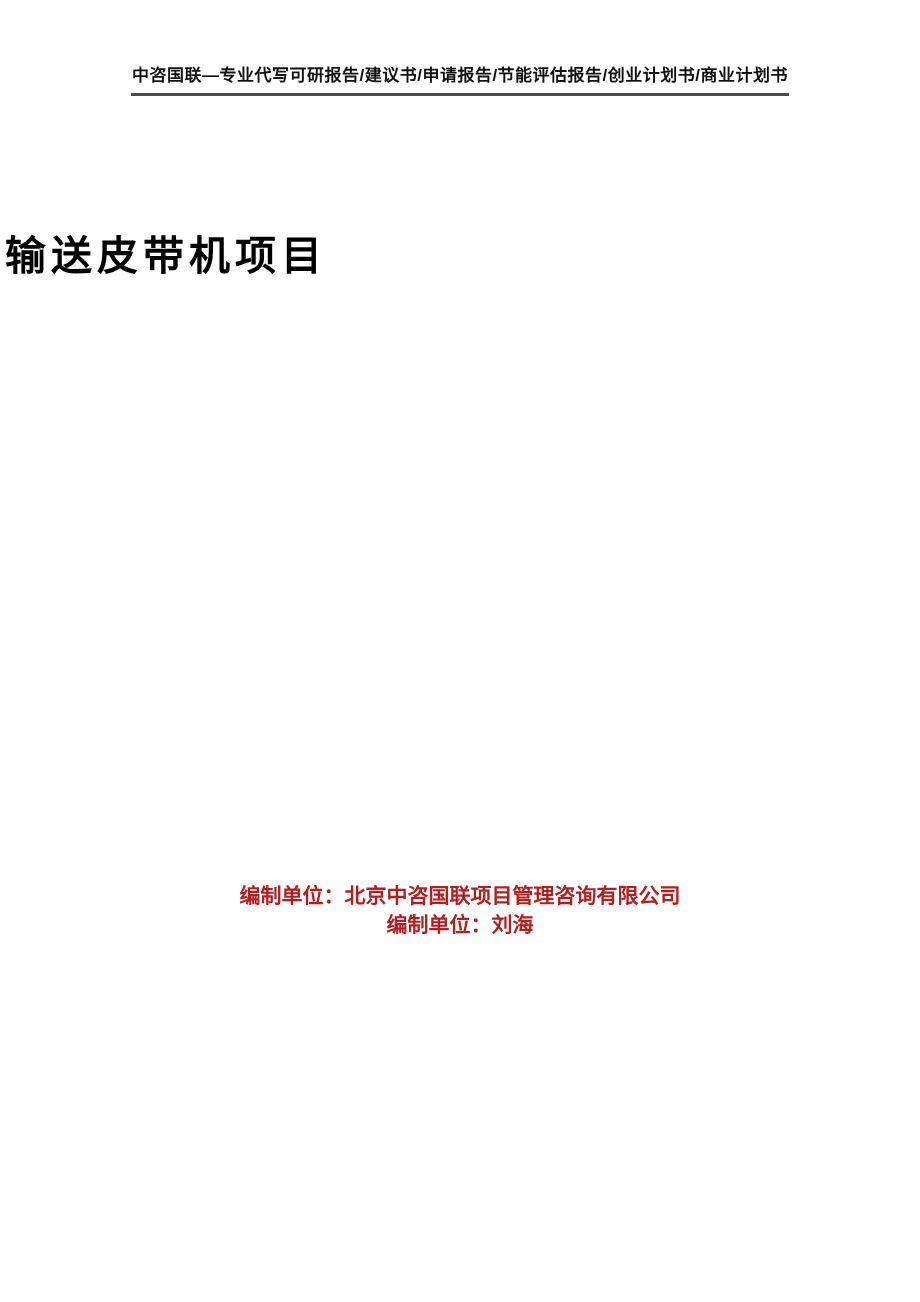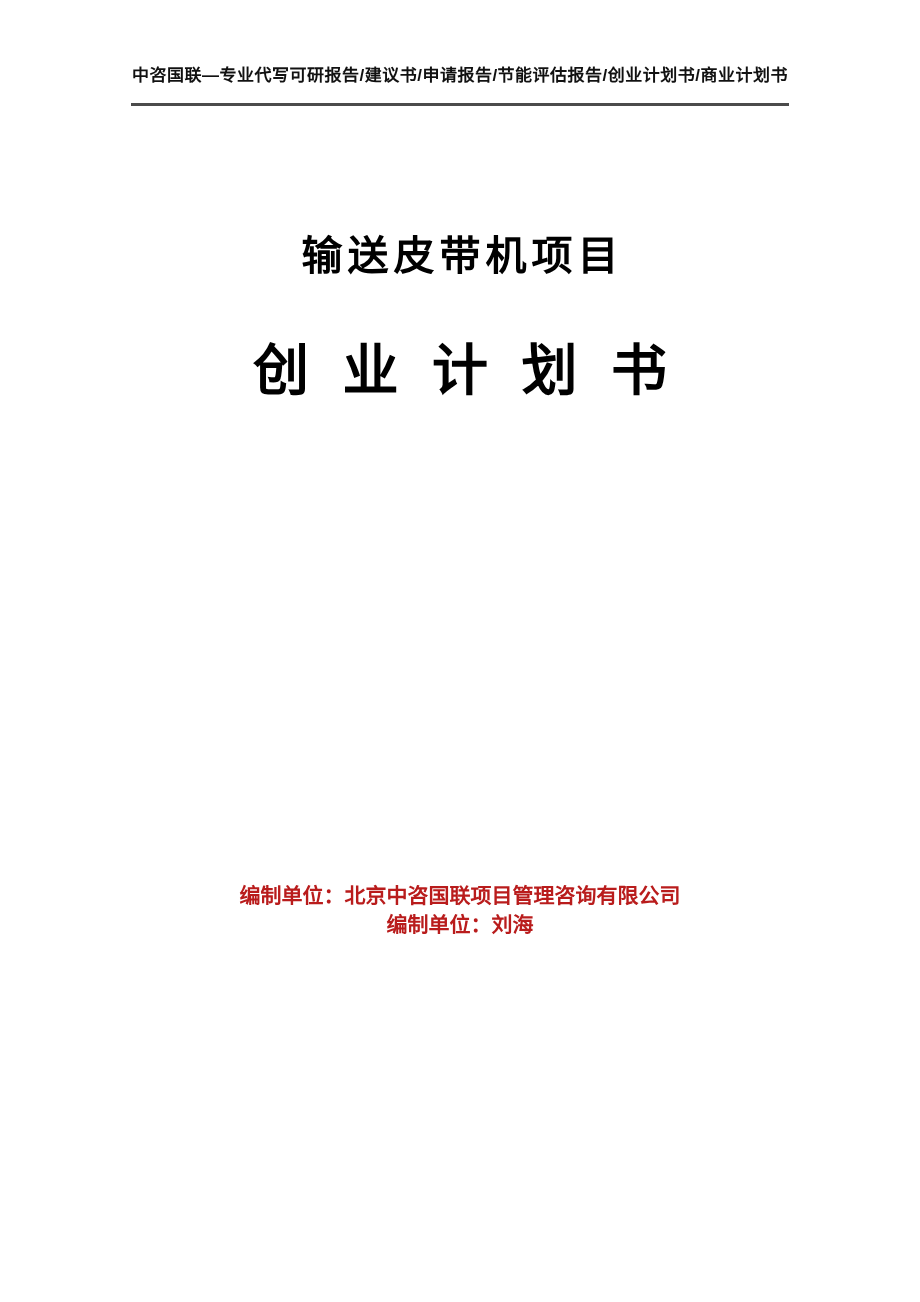--- a/index.html
+++ b/index.html
@@ -18,38 +18,38 @@
     font-family: "Liberation Sans", sans-serif;
     overflow: hidden;
   }
   
   .doc-header {
     position: absolute;
     top: 61px;
     left: 131px;
     width: 658px;
     text-align: center;
-    padding-bottom: 17px;
+    padding-bottom: 7px;
     border-bottom: 3px solid #4b4b4b;
   }
   .doc-header .slogan {
     font-size: 17px;
     font-weight: 700;
     letter-spacing: 0.5px;
     white-space: nowrap;
     color: #111111;
   }
   
   .project-title {
     position: absolute;
     top: 233px;
     left: 0;
     width: 920px;
     margin: 0;
-    text-align: center;
+    text-align: left;
     font-size: 41px;
     line-height: 1.15;
     font-weight: 700;
     letter-spacing: 5px;
     text-indent: 5px;
     color: #000000;
   }
   
   .doc-title {
     position: absolute;
@@ -98,20 +98,19 @@
 <body>
 
 <div class="page">
 
   <header class="doc-header">
     <div class="slogan">中咨国联—专业代写可研报告/建议书/申请报告/节能评估报告/创业计划书/商业计划书</div>
   </header>
 
   <h2 class="project-title">输送皮带机项目</h2>
 
-  <h1 class="doc-title">创 业 计 划 书</h1>
 
 
   <p class="info-line unit-line">编制单位：北京中咨国联项目管理咨询有限公司</p>
 
   <p class="info-line engineer-line">编制单位：刘海</p>
 
 </div>
 
 </body></html>

